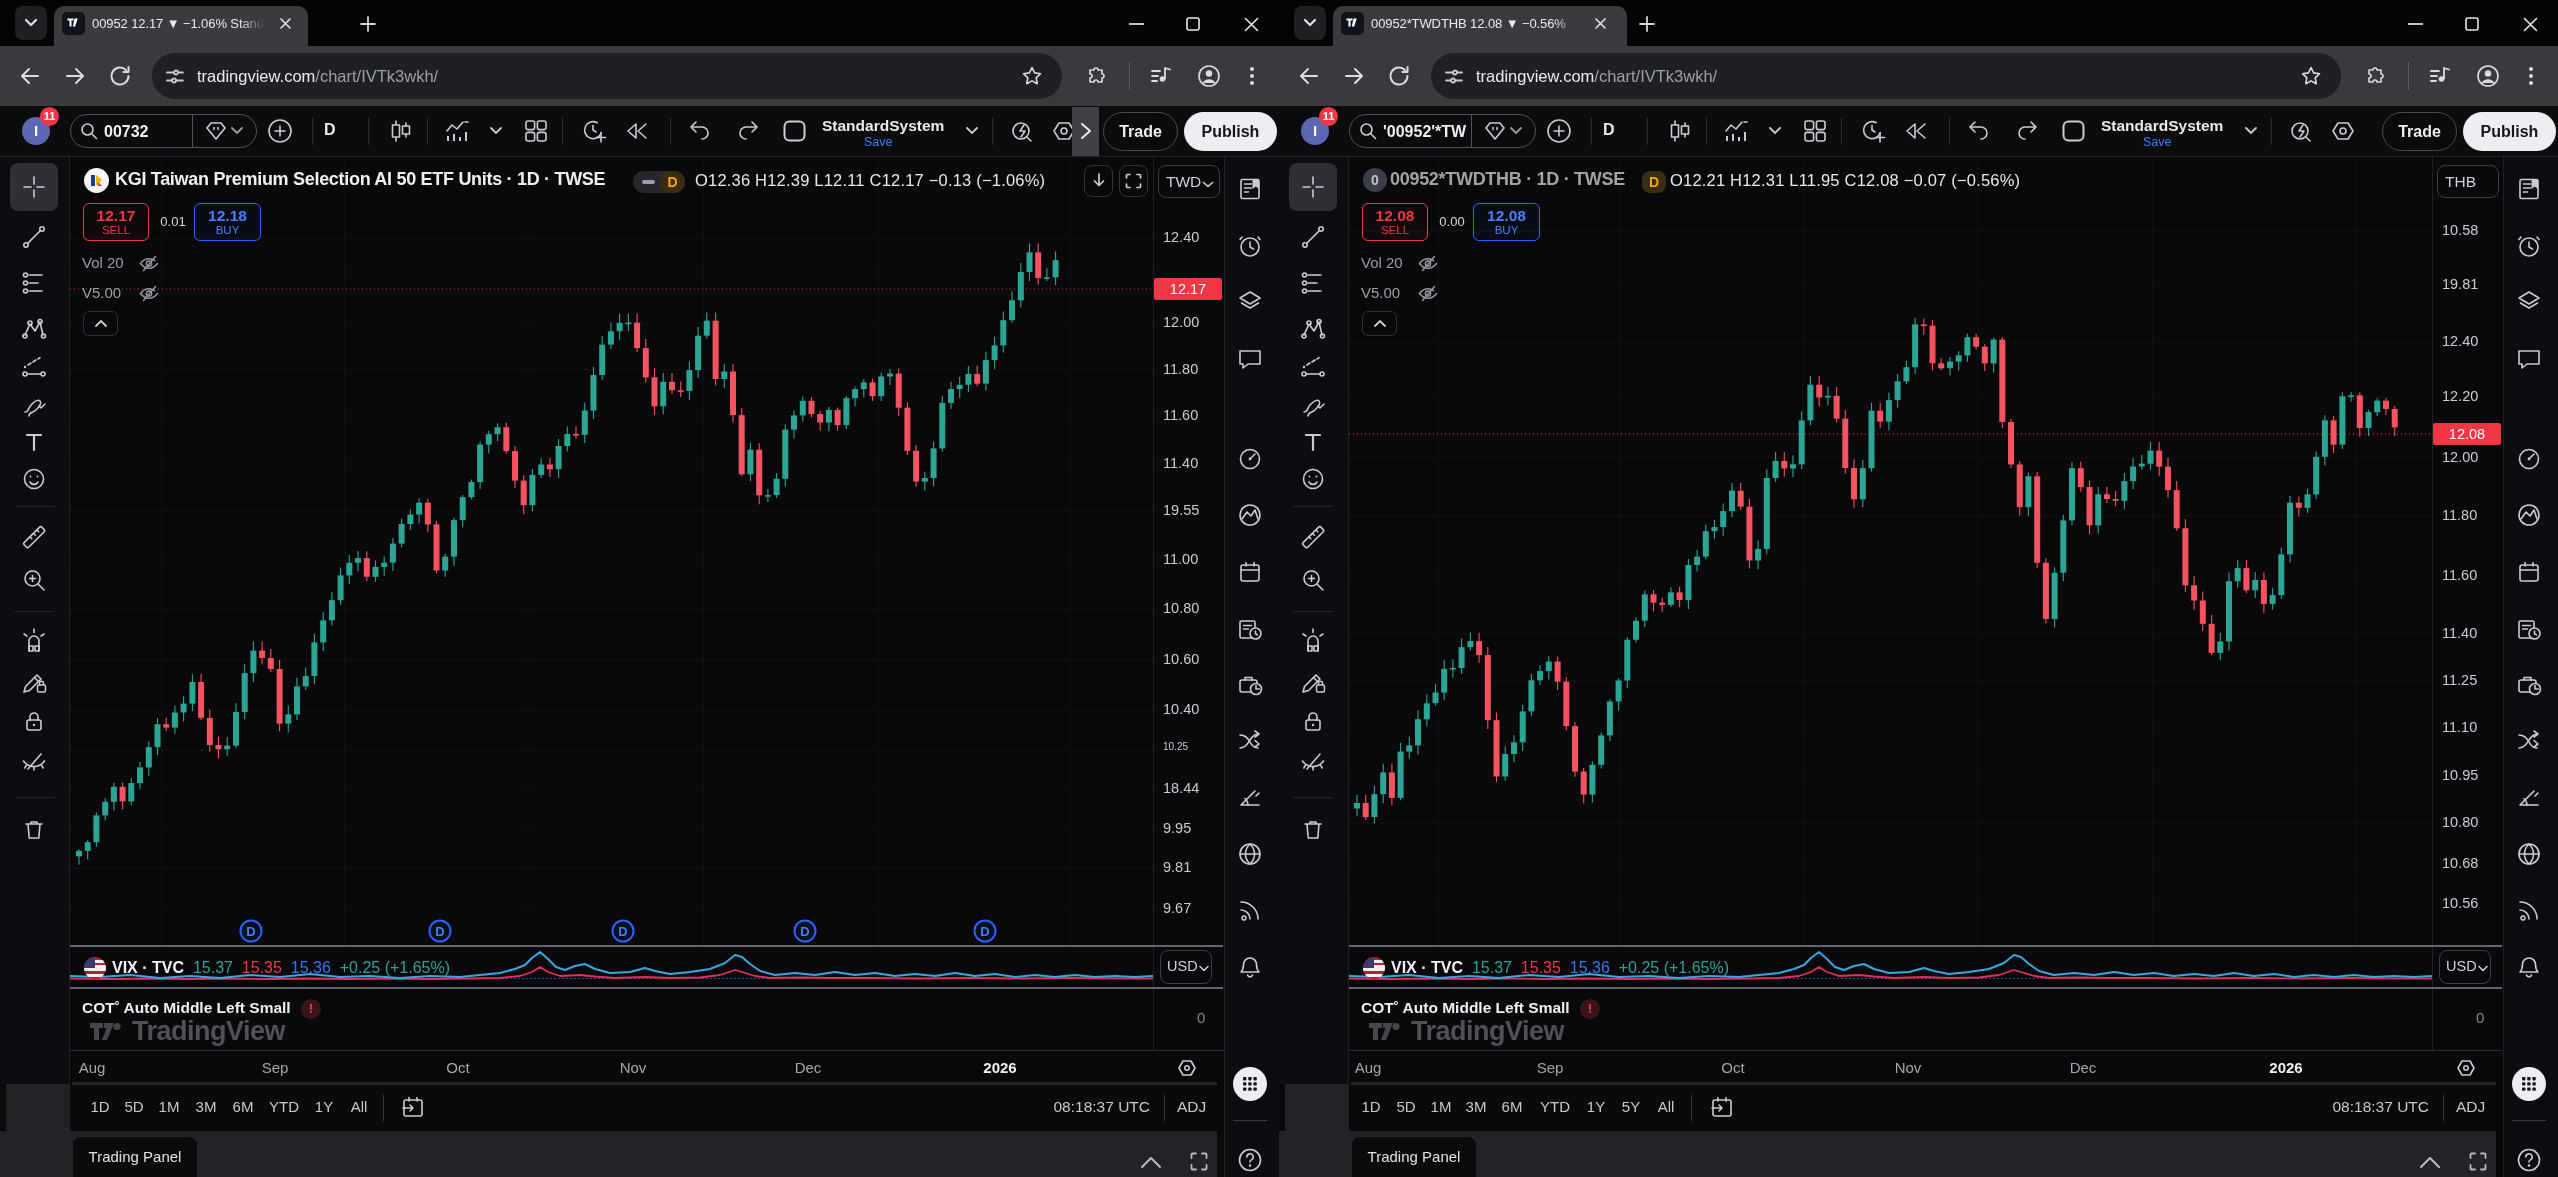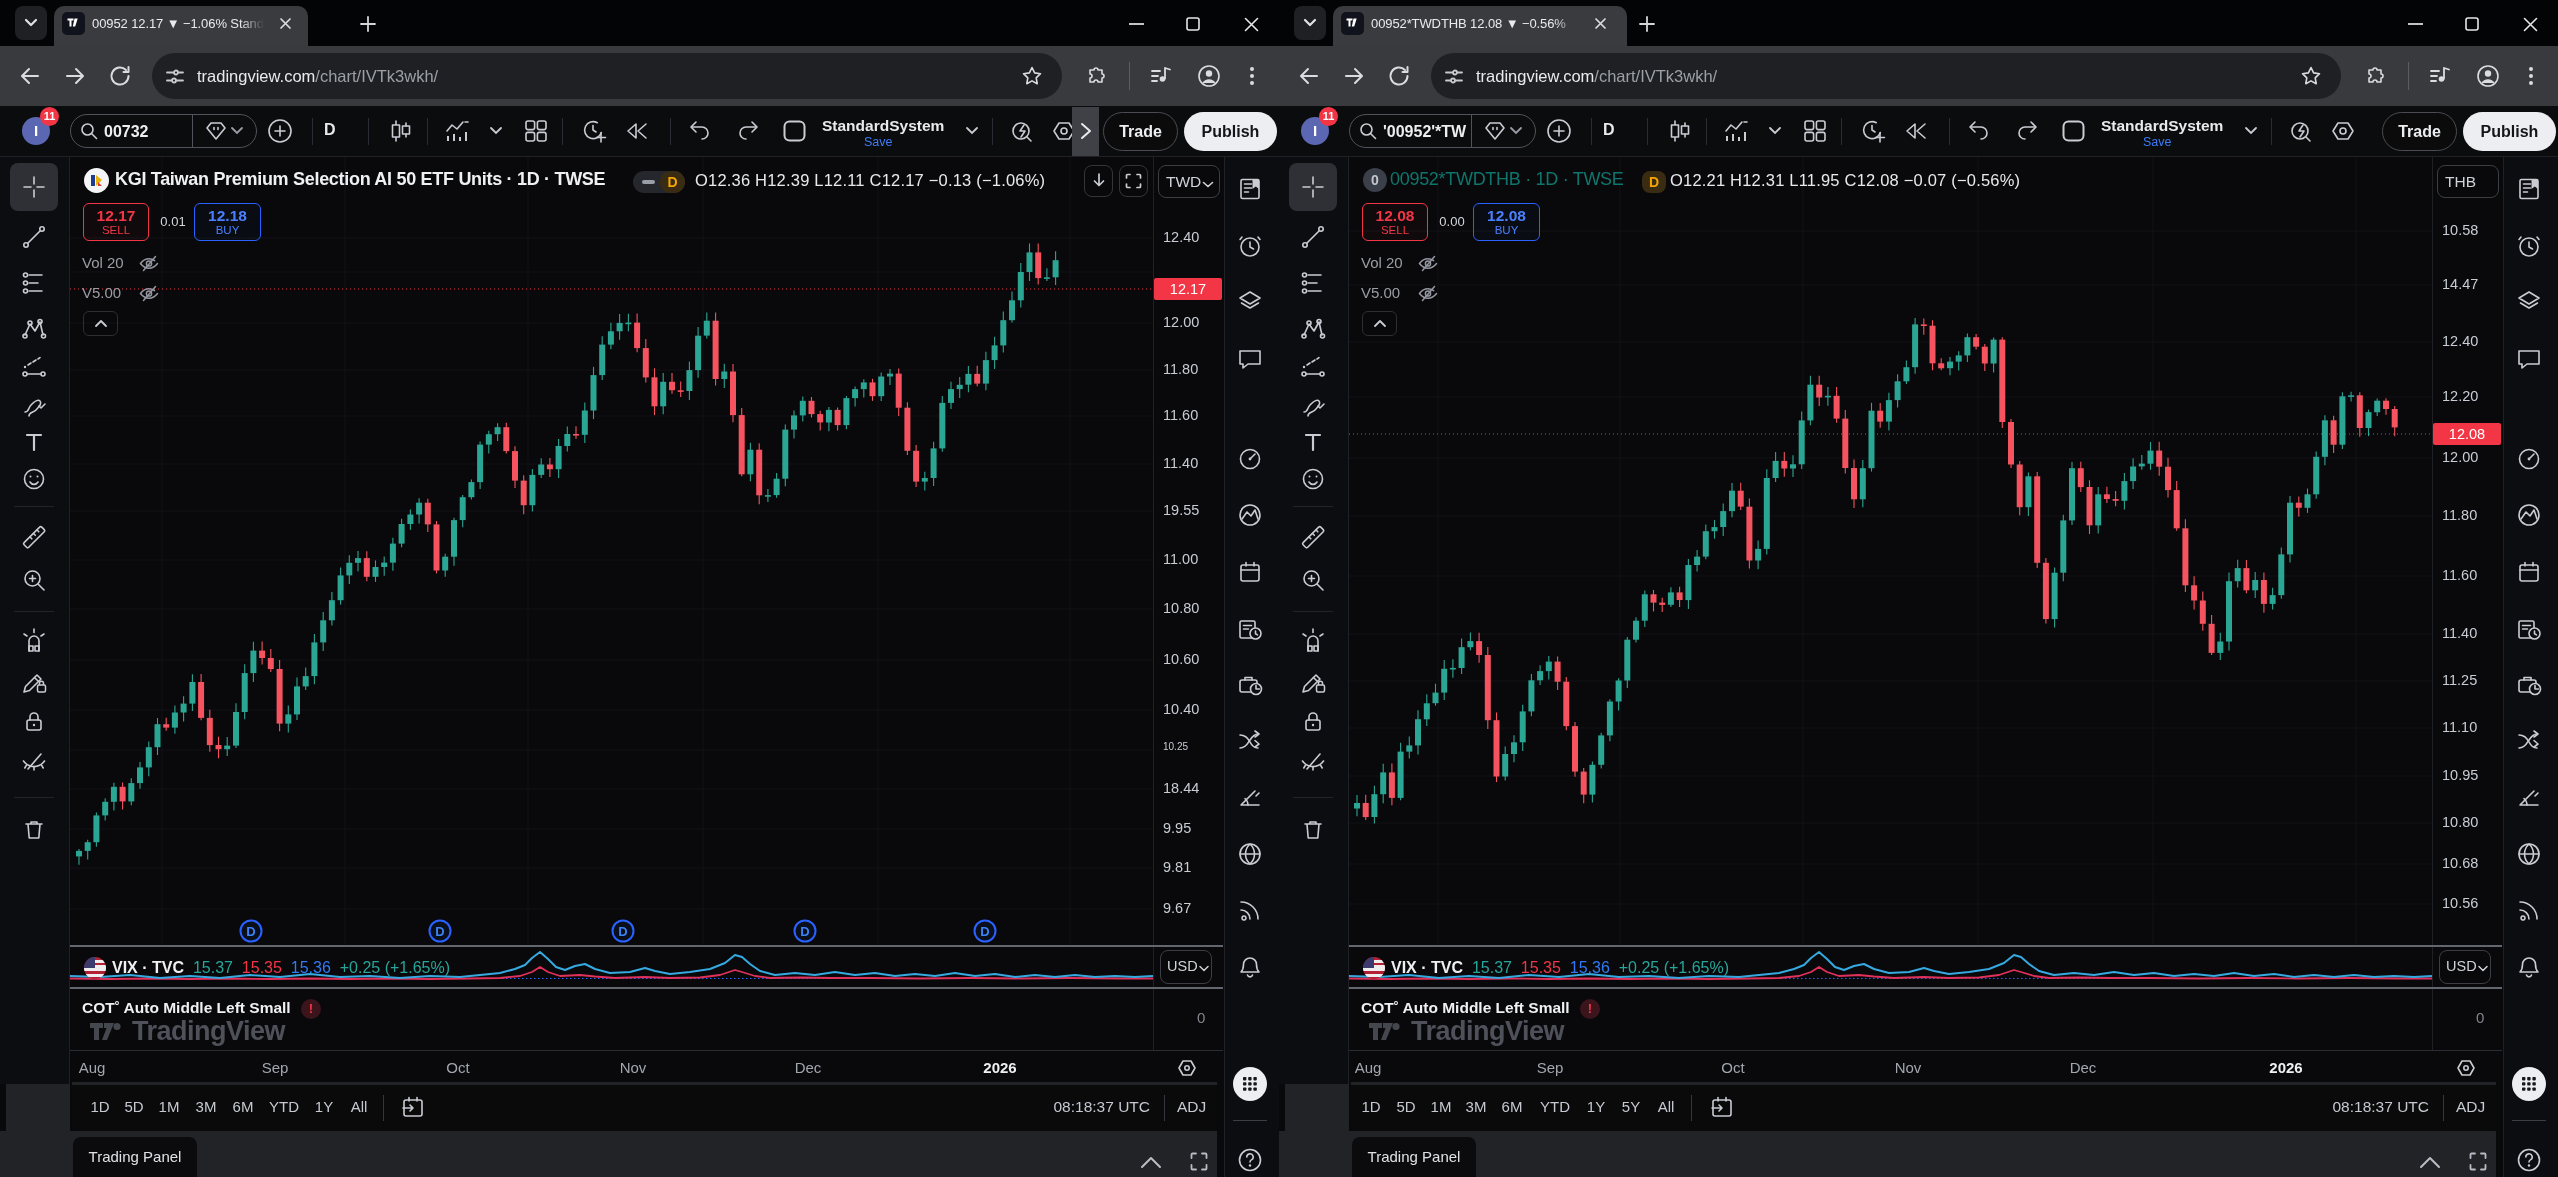--- a/index.html
+++ b/index.html
@@ -1197,38 +1197,38 @@
     <rect x="1016.5" y="255.1" width="6" height="15.9" fill="#2ca694"></rect>
     <line x1="1028.2" y1="241.6" x2="1028.2" y2="258.9" stroke="#2ca694" stroke-width="1.1"></line>
     <rect x="1025.2" y="243.7" width="6" height="11.5" fill="#2ca694"></rect>
     <line x1="1037.0" y1="241.2" x2="1037.0" y2="257.7" stroke="#f4535f" stroke-width="1.1"></line>
     <rect x="1034.0" y="243.7" width="6" height="8.3" fill="#f4535f"></rect>
     <line x1="1045.7" y1="249.0" x2="1045.7" y2="279.2" stroke="#f4535f" stroke-width="1.1"></line>
     <rect x="1042.7" y="252.0" width="6" height="18.4" fill="#f4535f"></rect>
   </svg>
 <div style="position:absolute;left:2432px;top:157px;width:70px;height:893px;background:#09090b;border-left:1px solid #1f2126"></div>
 <div style="position:absolute;left:2442px;top:222px;color:#c8ccd4;font-size:14.5px">10.58</div>
-<div style="position:absolute;left:2442px;top:276px;color:#c8ccd4;font-size:14.5px">14.47</div>
+<div style="position:absolute;left:2442px;top:276px;color:#c8ccd4;font-size:14.5px">19.81</div>
 <div style="position:absolute;left:2442px;top:333px;color:#c8ccd4;font-size:14.5px">12.40</div>
 <div style="position:absolute;left:2442px;top:388px;color:#c8ccd4;font-size:14.5px">12.20</div>
 <div style="position:absolute;left:2442px;top:449px;color:#c8ccd4;font-size:14.5px">12.00</div>
 <div style="position:absolute;left:2442px;top:507px;color:#c8ccd4;font-size:14.5px">11.80</div>
 <div style="position:absolute;left:2442px;top:567px;color:#c8ccd4;font-size:14.5px">11.60</div>
 <div style="position:absolute;left:2442px;top:625px;color:#c8ccd4;font-size:14.5px">11.40</div>
 <div style="position:absolute;left:2442px;top:672px;color:#c8ccd4;font-size:14.5px">11.25</div>
 <div style="position:absolute;left:2442px;top:719px;color:#c8ccd4;font-size:14.5px">11.10</div>
 <div style="position:absolute;left:2442px;top:767px;color:#c8ccd4;font-size:14.5px">10.95</div>
 <div style="position:absolute;left:2442px;top:814px;color:#c8ccd4;font-size:14.5px">10.80</div>
 <div style="position:absolute;left:2442px;top:855px;color:#c8ccd4;font-size:14.5px">10.68</div>
 <div style="position:absolute;left:2442px;top:895px;color:#c8ccd4;font-size:14.5px">10.56</div>
 <div style="position:absolute;left:2437px;top:165px;width:62px;height:33px;border:1px solid #3b3e44;border-radius:8px"></div>
 <div style="position:absolute;left:2445px;top:173px;color:#cfd2d8;font-size:15.5px">THB</div>
 <div style="position:absolute;left:2433px;top:423px;width:68px;height:22px;background:#f23645;border-radius:2px;color:#fff;font-size:14.5px;text-align:center;line-height:22px">12.08</div>
 <div style="position:absolute;left:1363px;top:168px;width:24px;height:24px;border-radius:50%;background:#3a3f49;color:#c3c6cc;font-size:14px;font-weight:bold;text-align:center;line-height:24px">0</div>
-<div style="position:absolute;left:1390px;top:169px;color:#0f766e;font-size:18px;font-weight:normal;white-space:nowrap;letter-spacing:-0.3px">00952*TWDTHB · 1D · TWSE</div>
+<div style="position:absolute;left:1390px;top:169px;color:#a3a3a3;font-size:18px;font-weight:bold;white-space:nowrap;letter-spacing:-0.3px">00952*TWDTHB · 1D · TWSE</div>
 <div style="position:absolute;left:1642px;top:171px;width:24px;height:22px;border-radius:8px;background:#3a2c12;color:#f7a600;font-size:14px;font-weight:bold;text-align:center;line-height:22px">D</div>
 <div style="position:absolute;left:1670px;top:171px;color:#e8e9ec;font-size:16.5px;white-space:nowrap;letter-spacing:0.2px">O12.21  H12.31  L11.95  C12.08  −0.07 (−0.56%)</div>
 <div style="position:absolute;left:1362px;top:203px;width:66px;height:38px;border:1px solid #f23645;border-radius:6px;background:rgba(242,54,69,0.04)"></div>
 <div style="position:absolute;left:1362px;top:207px;width:66px;color:#f23645;font-size:15.5px;font-weight:bold;text-align:center">12.08</div>
 <div style="position:absolute;left:1362px;top:224px;width:66px;color:#f23645;font-size:11.5px;text-align:center">SELL</div>
 <div style="position:absolute;left:1431px;top:214px;width:42px;color:#d3d6dc;font-size:13px;text-align:center">0.00</div>
 <div style="position:absolute;left:1473px;top:203px;width:67px;height:38px;border:1px solid #2962ff;border-radius:6px;background:rgba(41,98,255,0.04)"></div>
 <div style="position:absolute;left:1473px;top:207px;width:67px;color:#4a80ff;font-size:15.5px;font-weight:bold;text-align:center">12.08</div>
 <div style="position:absolute;left:1473px;top:224px;width:67px;color:#4a80ff;font-size:11.5px;text-align:center">BUY</div>
 <div style="position:absolute;left:1361px;top:254px;color:#9a9da4;font-size:15px">Vol 20</div>

